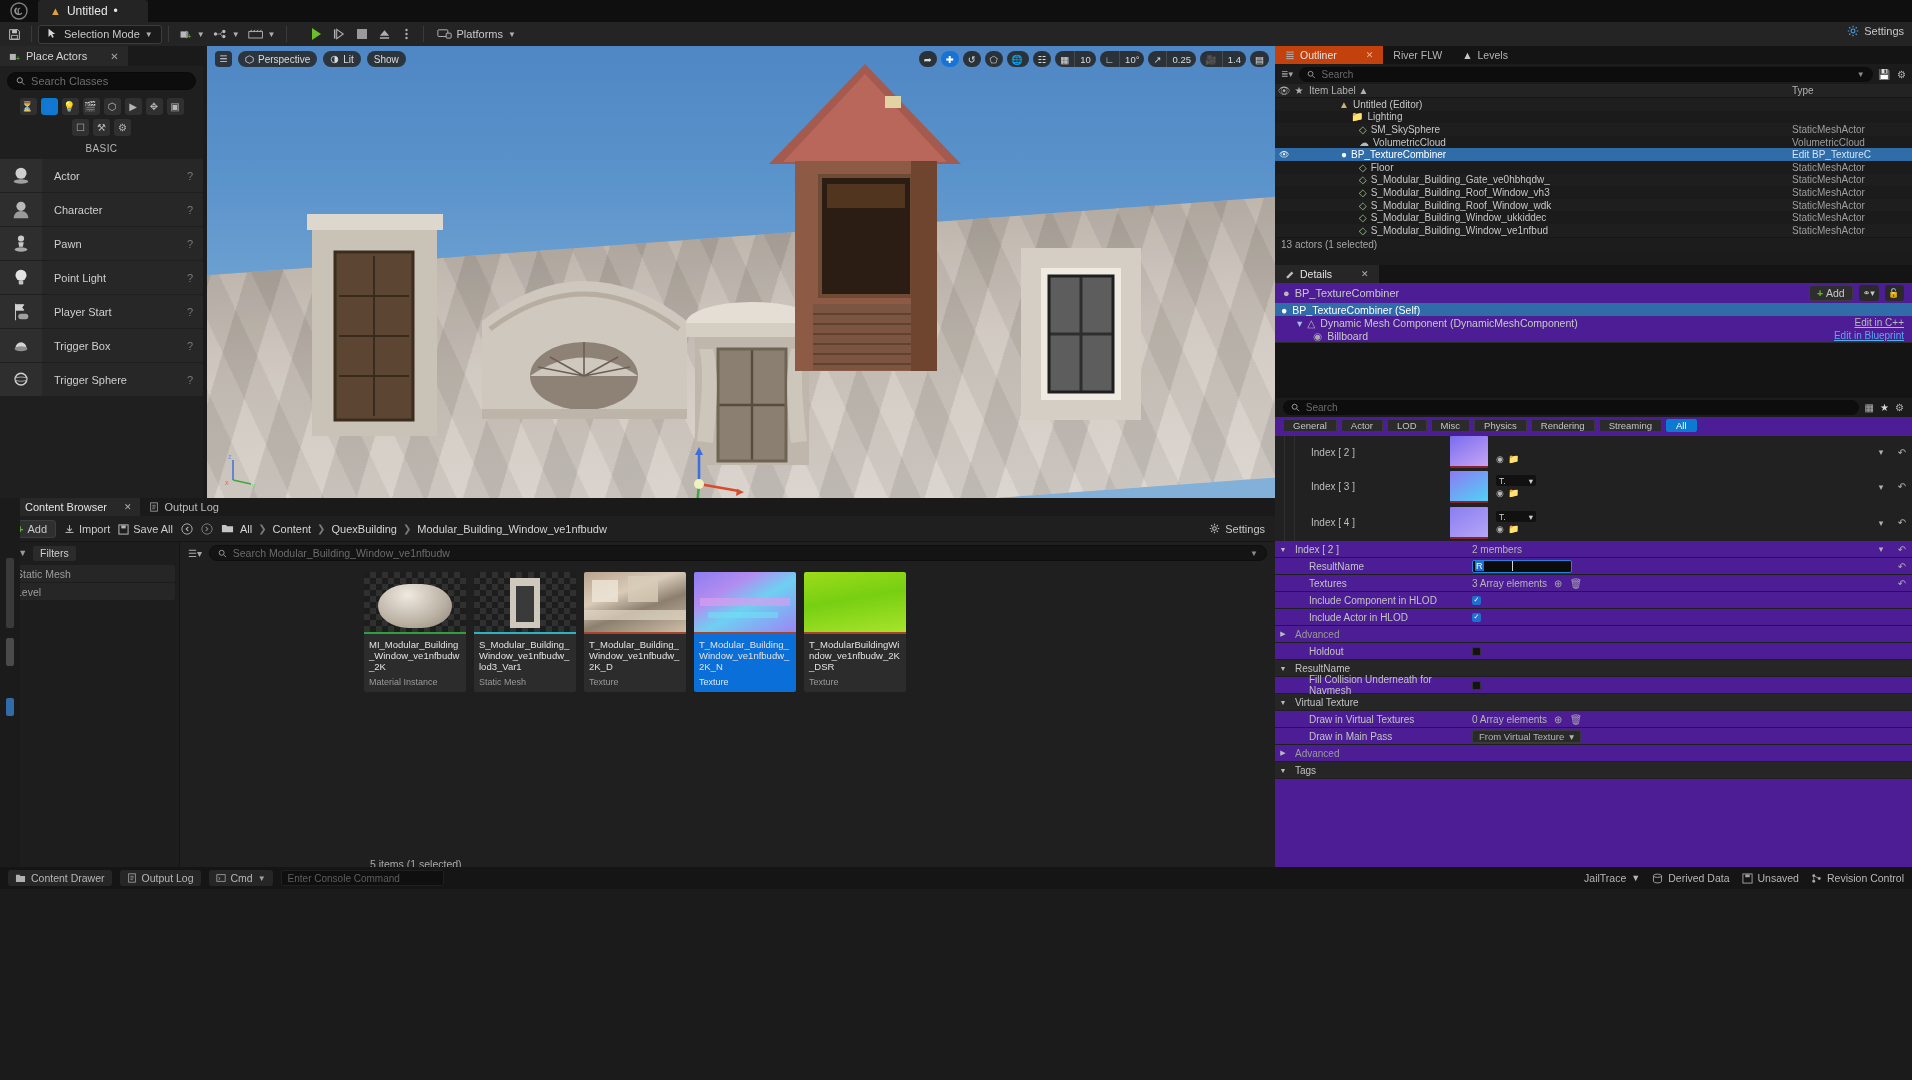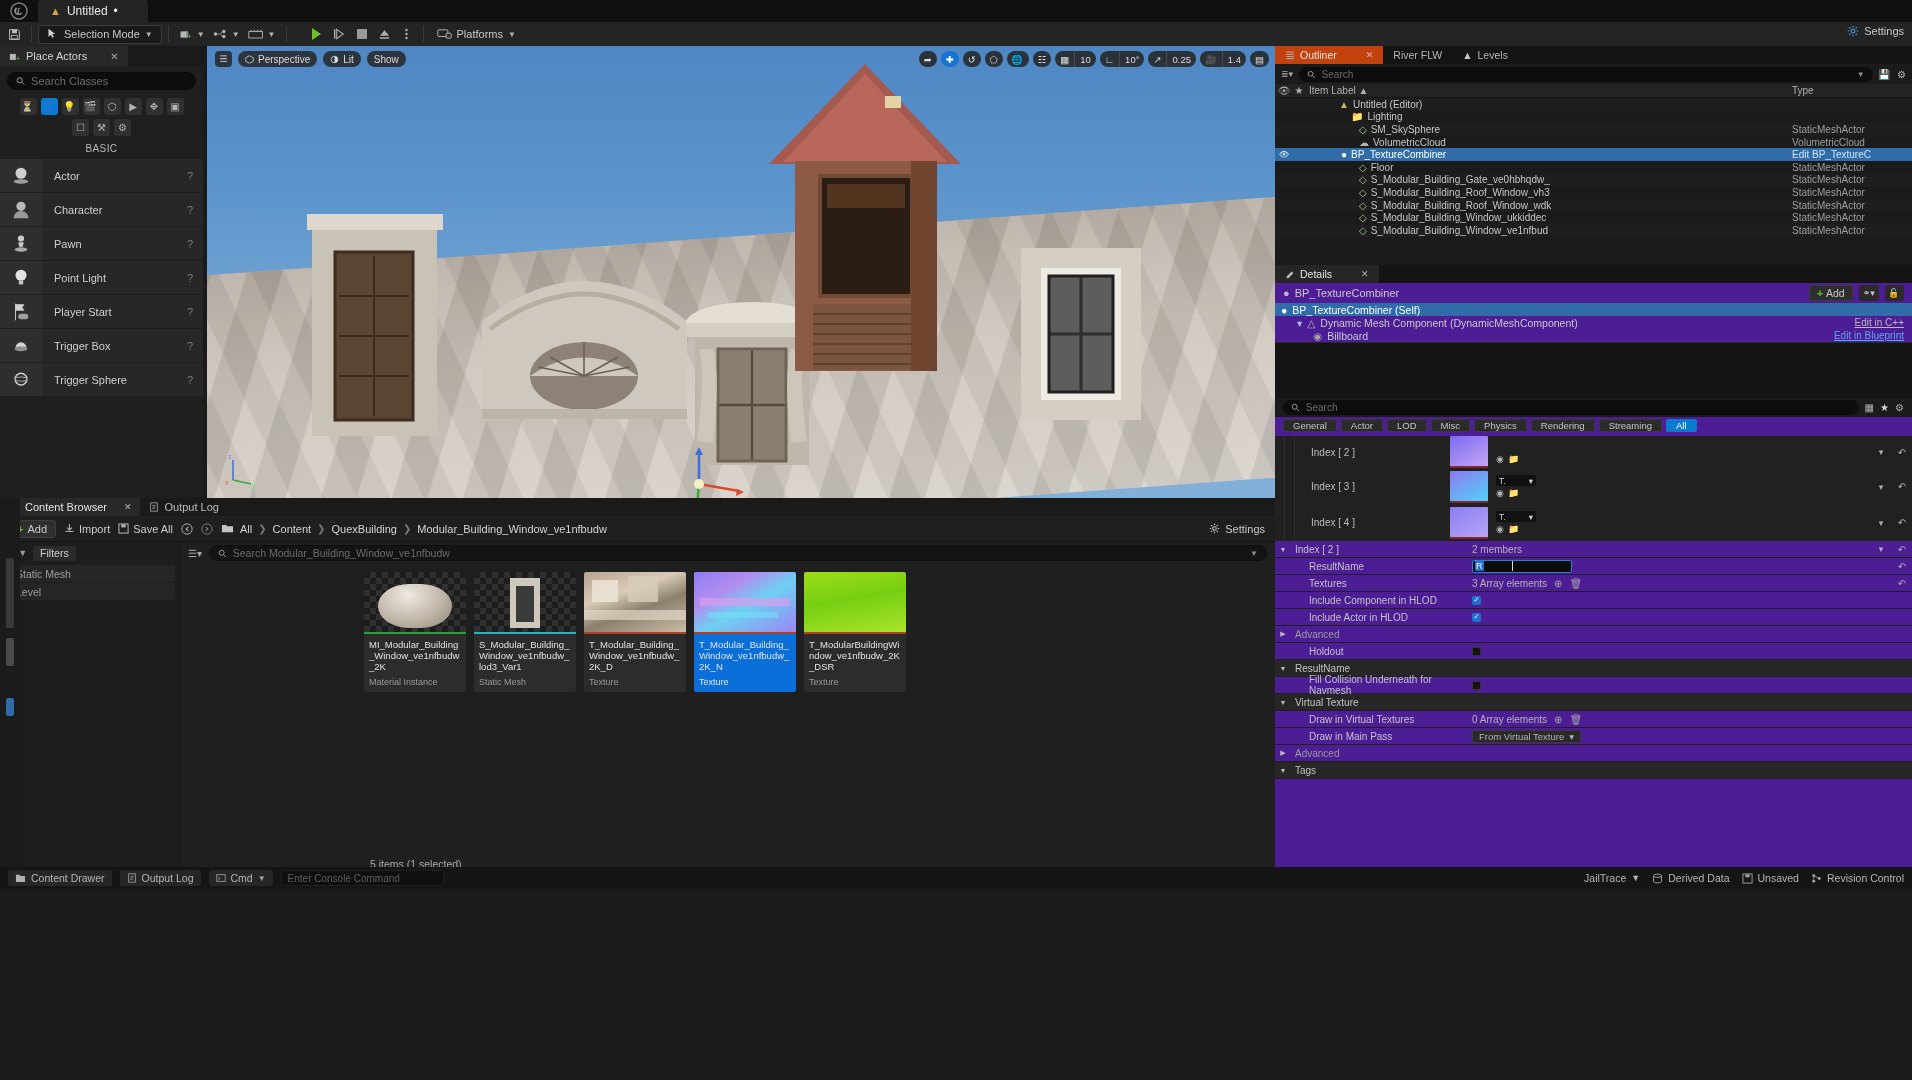--- a/index.html
+++ b/index.html
@@ -75,21 +75,21 @@
 
   
   .cbrowser { position:absolute; left:0; top:498px; width:1275px; height:375px; background:#1f1f1f; }
   .cb-tabs { height:18px; background:#1a1a1a; display:flex; align-items:center; }
   .cb-tab { height:18px; display:flex; align-items:center; gap:5px; padding:0 9px; font-size:11px; color:#bdbdbd; }
   .cb-tab.active { background:#282828; color:#e4e4e4; }
   .cb-tab .x { margin-left:12px; font-size:9px; opacity:.7; }
   .cb-toolbar { height:26px; display:flex; align-items:center; padding:0 8px; gap:8px; border-bottom:1px solid #151515; position:relative;}
   .cb-add { display:flex;align-items:center;gap:4px; background:#2f2f2f; border:1px solid #3d3d3d; border-radius:3px; height:18px; padding:0 8px; font-size:11px;}
   .cb-add .plus { color:#5fc02a; font-weight:bold; }
-  .cb-tb-item { display:flex; align-items:center; gap:4px; font-size:11px; color:#cccccc; }
+  .cb-tb-item { display:flex; align-items:flex-end; gap:4px; font-size:11px; color:#cccccc; }
   .crumb { display:flex; align-items:center; gap:6px; font-size:11px; color:#d4d4d4; }
   .crumb .sep { color:#7a7a7a; font-size:10px; }
   .cb-settings { position:absolute; right:10px; display:flex; align-items:center; gap:5px; font-size:11px; }
   .cb-body { display:flex; height:331px; }
   .cb-left { width:180px; background:#1d1d1d; border-right:1px solid #151515; }
   .filters-row { height:22px; display:flex; align-items:center; gap:6px; padding:0 6px; }
   .filters-pill { background:#2b2b2b; border-radius:2px; height:15px; display:flex; align-items:center; padding:0 7px; font-size:10.5px; color:#cfcfcf;}
   .tree-item { height:17px; display:flex; align-items:center; padding-left:12px; font-size:10.5px; color:#9d9d9d; background:#262626; margin:1px 4px; border-radius:2px; }
   .cb-main { flex:1; display:flex; flex-direction:column; }
   .cb-search-row { height:22px; display:flex; align-items:center; gap:7px; padding:0 8px; }
@@ -832,20 +832,21 @@
         <div class="or-eye"></div>
           <div class="or-star"></div>
         <div class="or-label" style="padding-left:54px">
             <span style="color:#9fc08a">◇</span>
             <span>S_Modular_Building_Window_ve1nfbud</span>
           </div>
         <div class="or-type">StaticMeshActor</div>
       </div>
     </div>
 
+    <div class="out-foot">13 actors (1 selected)</div>
 
     <div class="details">
       <div class="det-tabs">
         <div class="det-tab">
           <svg width="10" height="10" viewBox="0 0 12 12">
               <path d="M2 9l6-6 2 2-6 6H2z" fill="#bdbdbd"></path>
             </svg>
           <span>Details</span>
           <span class="x">✕</span>
         </div>

